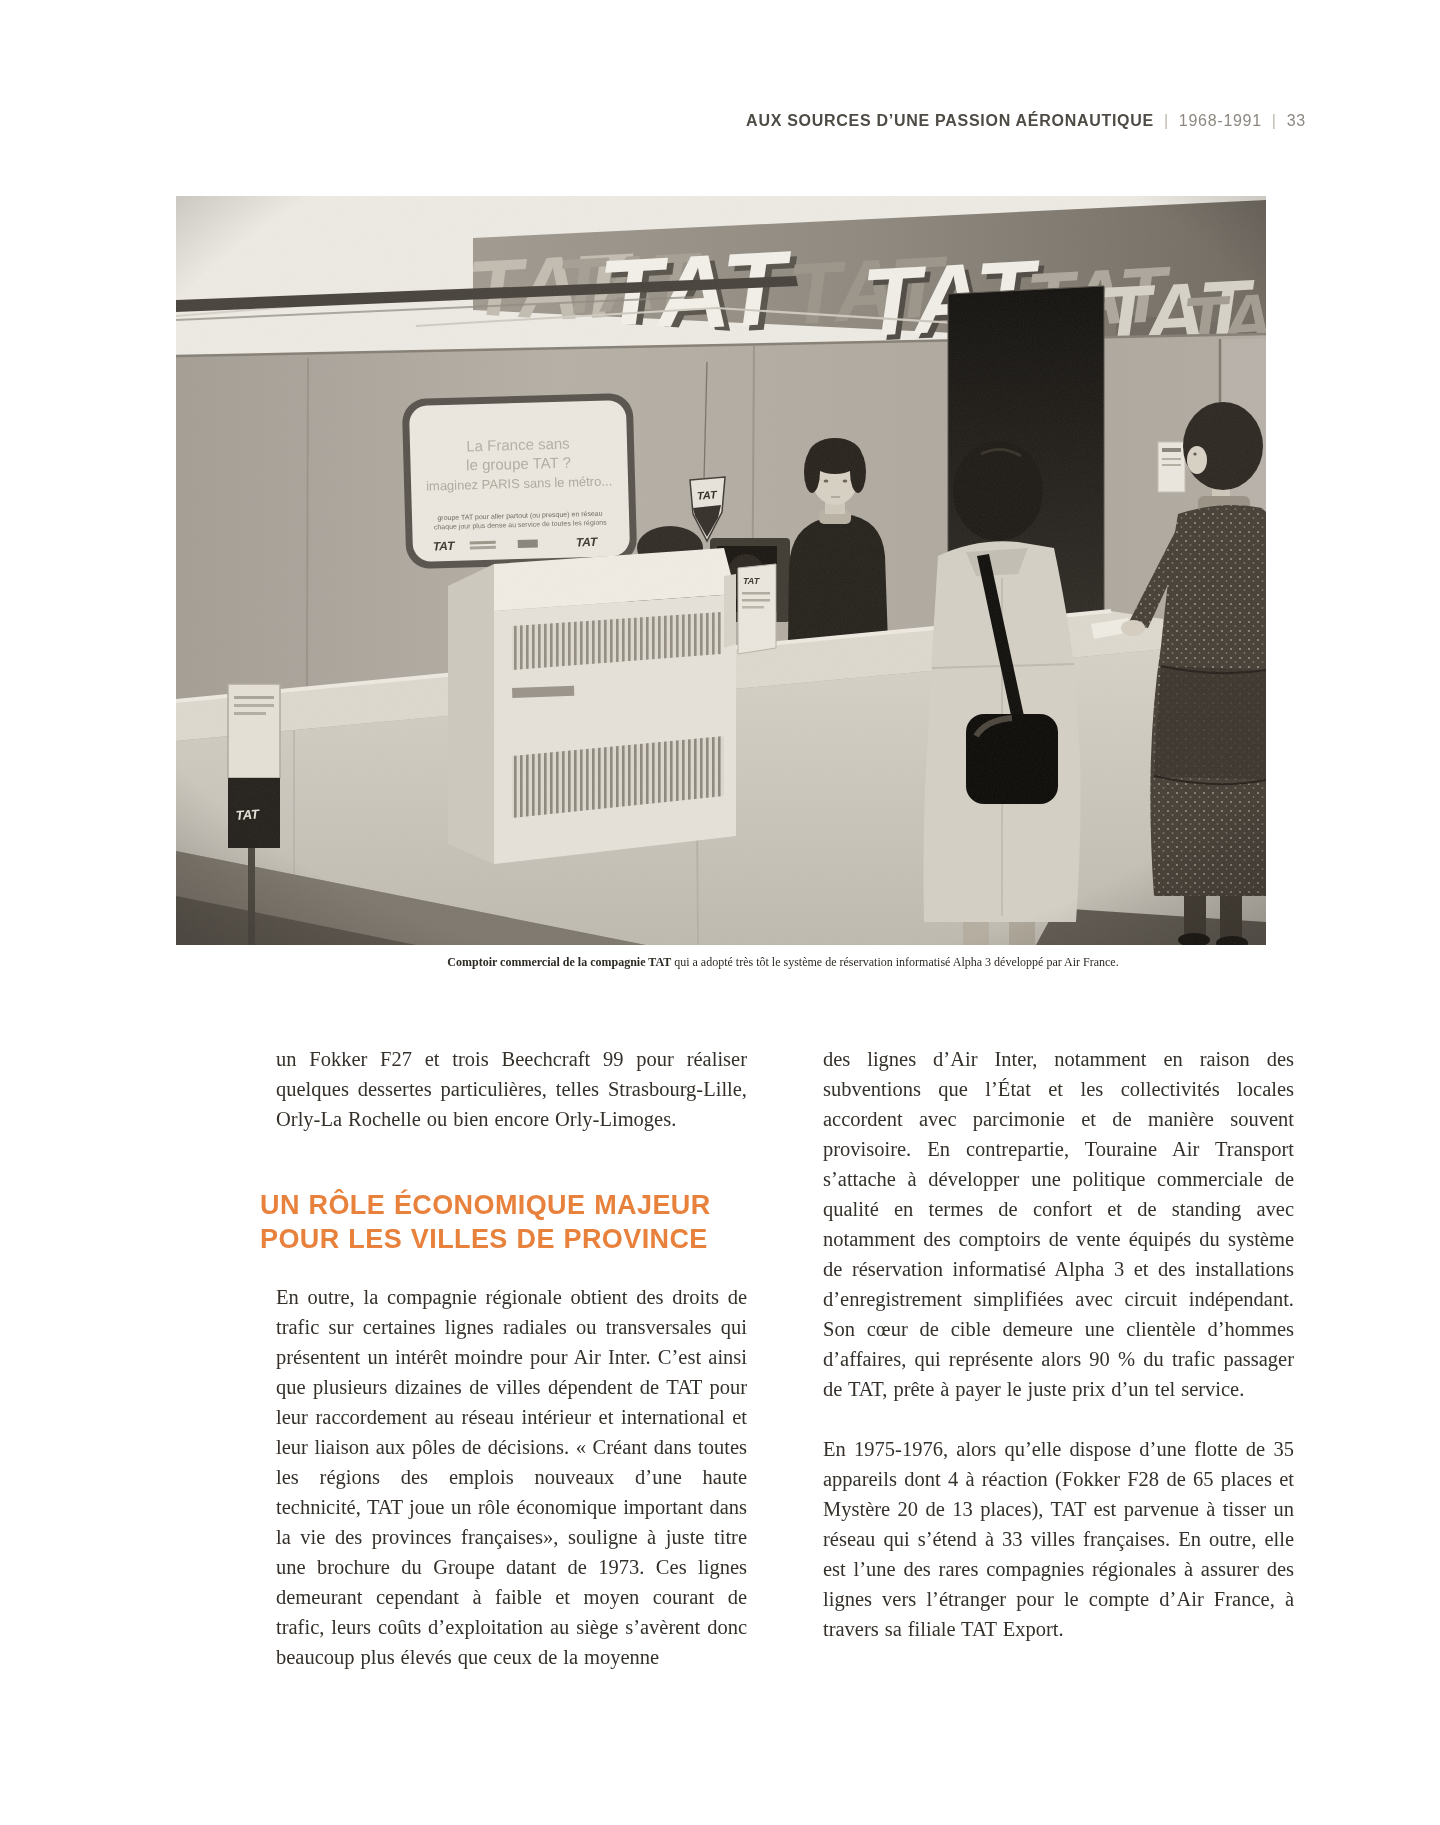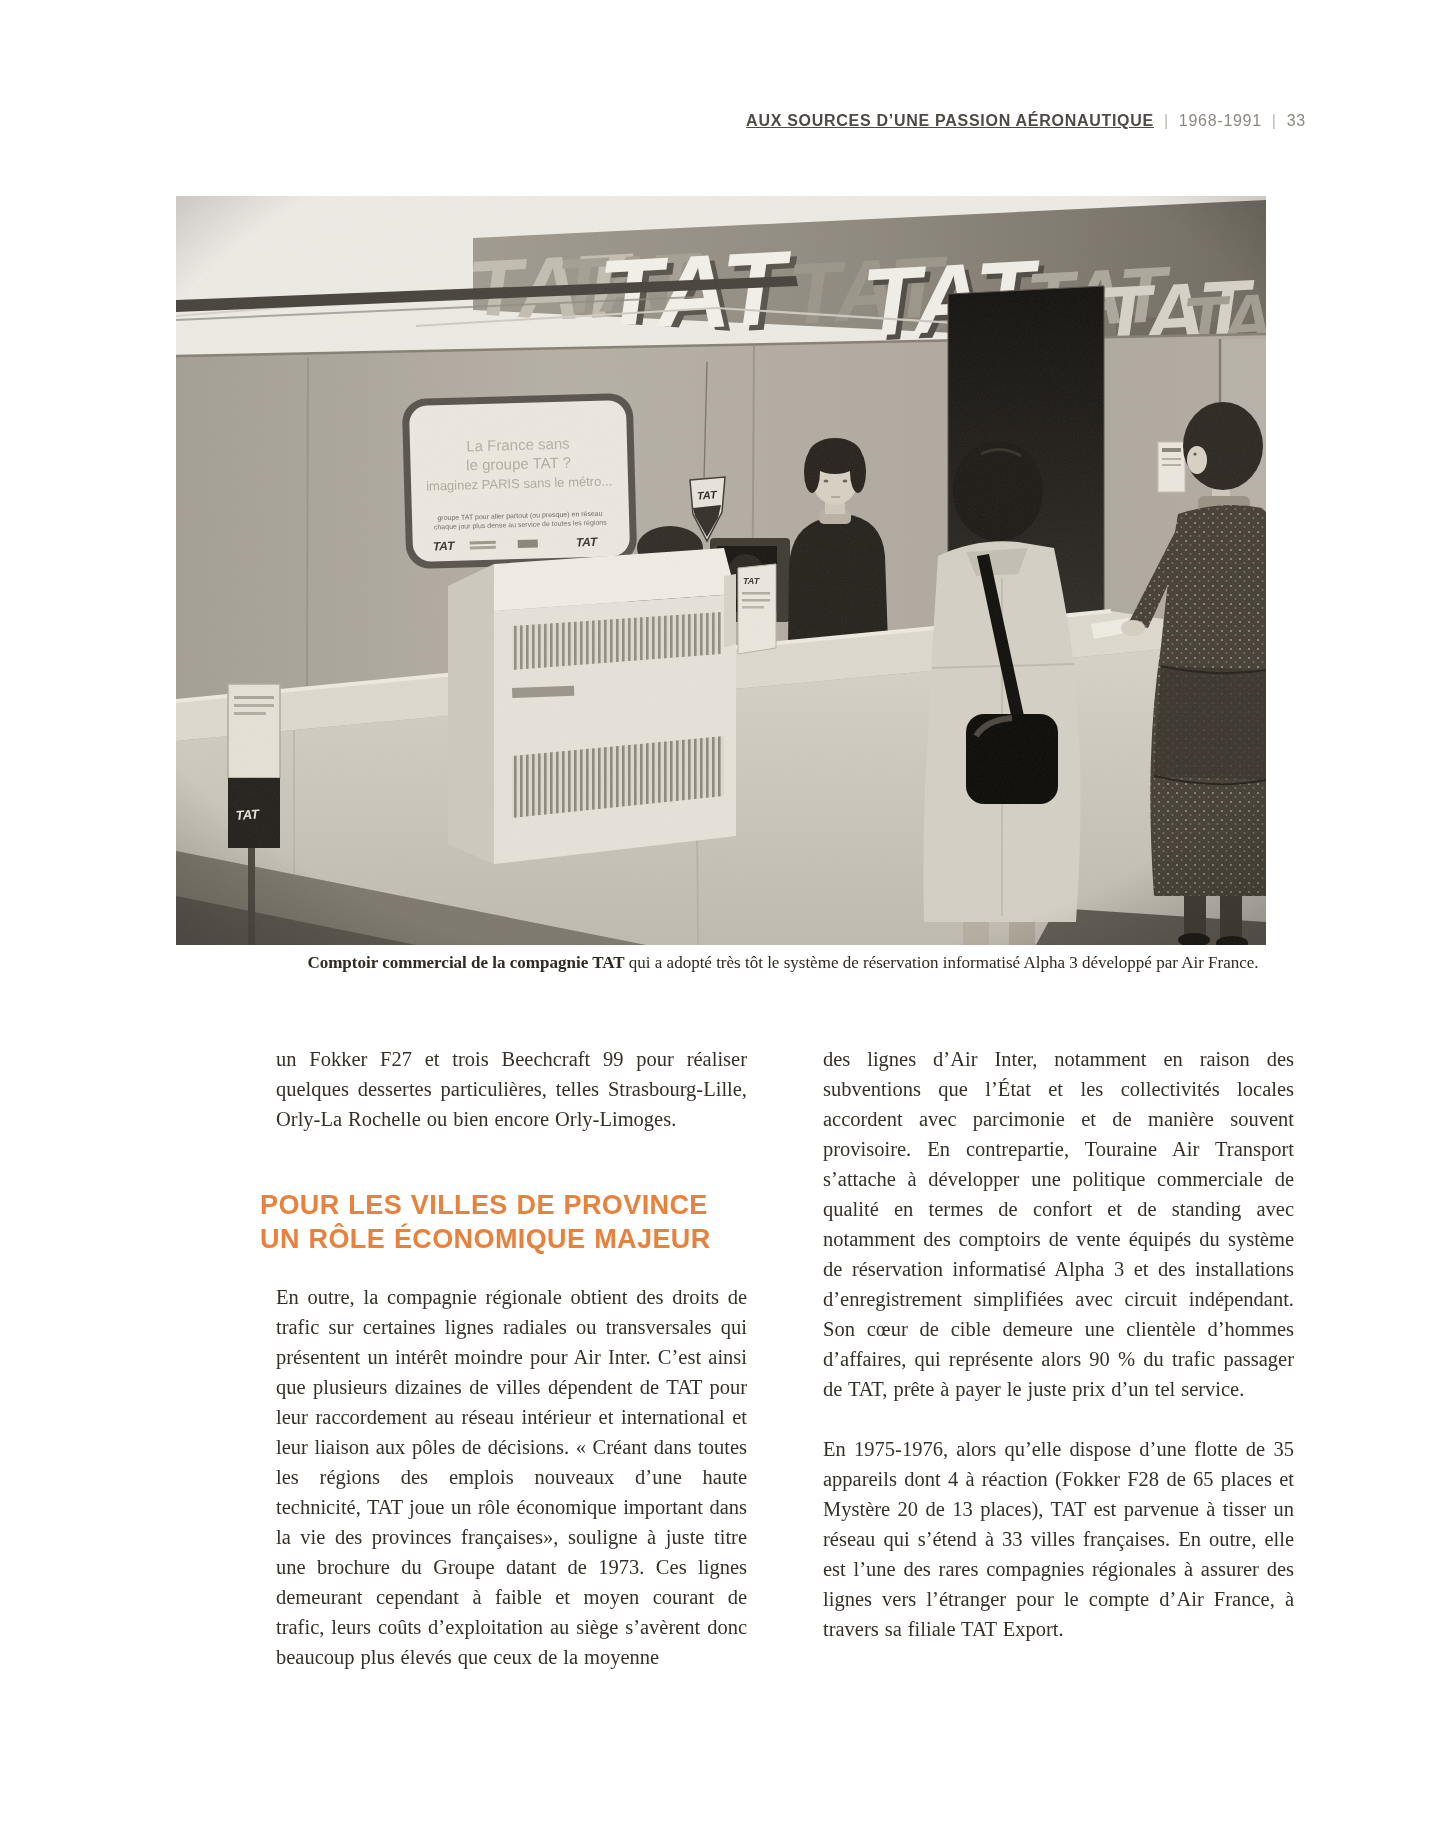--- a/index.html
+++ b/index.html
@@ -2,29 +2,29 @@
 <html lang="fr" style="--color-accent-orange: #E8813C; --color-header-text: #4E4B45; --color-header-muted: #8D8880; --color-body-text: #35302A;"><head>
 <meta charset="utf-8">
 <style>
   html,body{margin:0;padding:0;background:#ffffff;}
   .page{position:relative;width:1440px;height:1825px;background:#ffffff;overflow:hidden;
         font-family:"Liberation Serif", serif;}
   
   .hdr{position:absolute;top:112px;left:0;width:1306px;text-align:right;
        font-family:"Liberation Sans", sans-serif;font-size:16px;letter-spacing:.045em;
        color:var(--color-header-text,#4e4b45);white-space:nowrap;}
-  .hdr .title{font-weight:bold;text-decoration:underline;}
+  .hdr .title{font-weight:bold;}
   .hdr .sep{color:#bcb7ae;font-weight:400;padding:0 10px;}
   .hdr .muted{color:var(--color-header-muted,#8d8880);font-weight:400;}
   
   .photo{position:absolute;left:176px;top:196px;width:1090px;height:749px;}
   .photo svg{display:block;width:100%;height:100%;}
   
   .caption{position:absolute;left:260px;top:952px;width:1046px;text-align:center;
-           font-size:17px;line-height:21px;color:#2e2a24;}
+           font-size:12px;line-height:21px;color:#2e2a24;}
   .caption b{font-weight:bold;}
   
   .cols{position:absolute;left:260px;top:1028px;width:1050px;display:flex;gap:44px;
         font-size:20.5px;line-height:30px;color:var(--color-body-text,#35302a);
         text-align:justify;word-spacing:.04em;}
   .col{width:503px;hyphens:manual;}
   .col p{margin:16px;}
   .heading{font-family:"Liberation Sans", sans-serif;font-weight:bold;
            font-size:27px;line-height:34px;color:var(--color-accent-orange,#e8813c);
            letter-spacing:.015em;margin:54px 0 26px 0;text-align:left;}
@@ -261,22 +261,22 @@
     <rect x="0" y="0" width="1090" height="749" fill="url(#vg)"></rect>
   </svg>
   </div>
 
   <div class="caption"><b>Comptoir commercial de la compagnie TAT</b><span> qui a adopté très tôt le système de réservation informatisé Alpha 3 développé par Air France.</span></div>
 
   <div class="cols">
     <div class="col">
       <p>un Fokker F27 et trois Beechcraft 99 pour réaliser quelques dessertes particulières, telles Strasbourg-Lille, Orly-La Rochelle ou bien encore Orly-Limoges.</p>
       <div class="heading">
+        <div>UN RÔLE ÉCONOMIQUE MAJEUR</div>
         <div>POUR LES VILLES DE PROVINCE</div>
-        <div>UN RÔLE ÉCONOMIQUE MAJEUR</div>
       </div>
       <p>En outre, la compagnie régionale obtient des droits de trafic sur certaines lignes radiales ou transver­sales qui présentent un intérêt moindre pour Air Inter. C’est ainsi que plusieurs dizaines de villes dépendent de TAT pour leur raccordement au réseau intérieur et international et leur liaison aux pôles de décisions. « Créant dans toutes les régions des emplois nouveaux d’une haute technicité, TAT joue un rôle économique important dans la vie des provinces françaises», souligne à juste titre une brochure du Groupe datant de 1973. Ces lignes demeurant cependant à faible et moyen courant de trafic, leurs coûts d’exploitation au siège s’avèrent donc beaucoup plus élevés que ceux de la moyenne</p>
     </div>
     <div class="col">
       <p>des lignes d’Air Inter, notamment en raison des subventions que l’État et les collectivités locales accordent avec parcimonie et de manière souvent provisoire. En contrepartie, Touraine Air Transport s’attache à développer une politique commerciale de qualité en termes de confort et de standing avec notamment des comptoirs de vente équipés du système de réservation informatisé Alpha 3 et des installations d’enregistrement simplifiées avec circuit indépendant. Son cœur de cible demeure une clientèle d’hommes d’affaires, qui représente alors 90 % du trafic passager de TAT, prête à payer le juste prix d’un tel service.</p>
       <p class="p-gap">En 1975-1976, alors qu’elle dispose d’une flotte de 35 appareils dont 4 à réaction (Fokker F28 de 65 places et Mystère 20 de 13 places), TAT est parvenue à tisser un réseau qui s’étend à 33 villes françaises. En outre, elle est l’une des rares compagnies régio­nales à assurer des lignes vers l’étranger pour le compte d’Air France, à travers sa filiale TAT Export.</p>
     </div>
   </div>
 
 </div>

